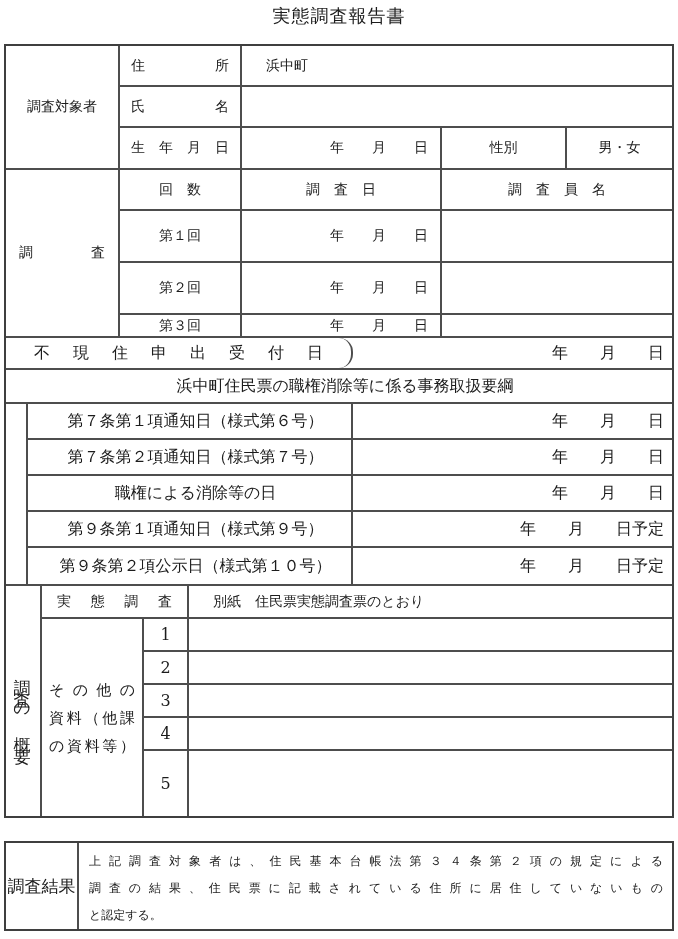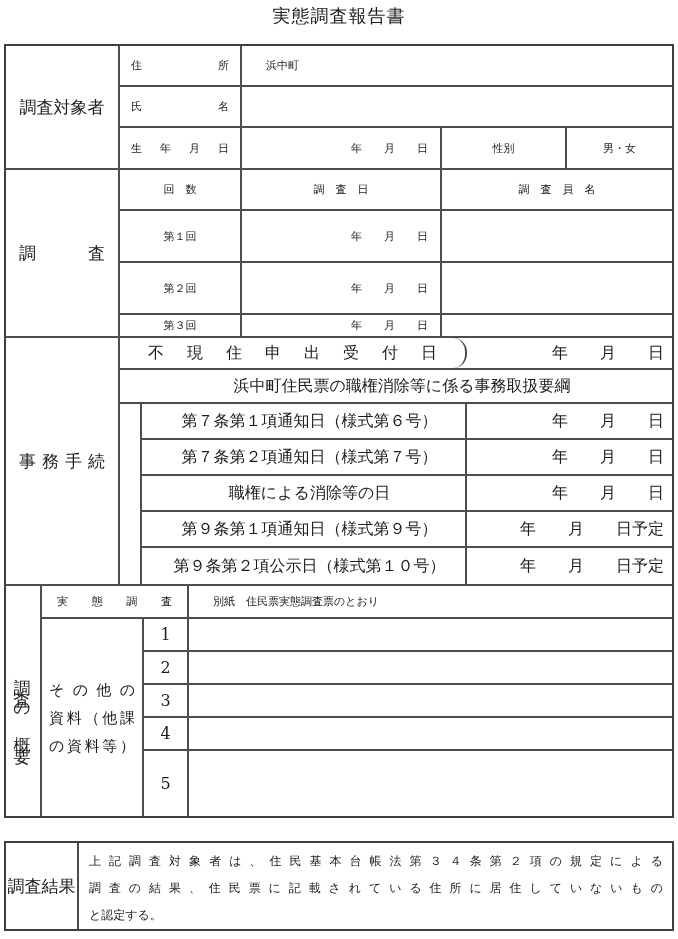--- a/index.html
+++ b/index.html
@@ -21,27 +21,27 @@
   .main-table{
     margin:18px 4px 0 4px;height:774px;
     border:2px solid var(--line2);
     display:flex;flex-direction:column;
   }
   .sec{display:flex;flex-direction:row;}
   .bb{border-bottom:2px solid var(--line);}
   .br{border-right:2px solid var(--line);}
   .seclabel{
     width:114px;flex:none;display:flex;align-items:center;
-    border-right:2px solid var(--line);font-size:17px;
+    border-right:2px solid var(--line);font-size:14px;
   }
   .seclabel .t{width:100%;}
   .secbody{flex:1;display:flex;flex-direction:column;min-width:0;}
   .row{display:flex;flex-direction:row;min-height:0;}
   .cell{display:flex;align-items:center;min-width:0;}
-  .cell .t{width:100%;font-size:11px;}
+  .cell .t{width:100%;font-size:14px;}
   .f1{flex:1;}
   .h41{height:41px;flex:none;} .h42{height:52px;flex:none;}
   .h32{height:32px;flex:none;} .h33{height:33px;flex:none;}
   .h34{height:34px;flex:none;} .h36{height:36px;flex:none;}
   .w122{width:122px;flex:none;} .w200{width:200px;flex:none;}
   .w125{width:125px;flex:none;} .w347{width:347px;flex:none;border-radius:14px;}
   .w22{width:22px;flex:none;}   .w325{width:325px;flex:none;}
   .w147{width:147px;flex:none;}
   .w45{width:45px;flex:none;}
   .tj{text-align:justify;text-align-last:justify;padding:0 11px;}
@@ -175,23 +175,20 @@
           <div class="t tr">年　　月　　日</div>
         </div>
         <div class="cell f1">
           <div class="t tl"></div>
         </div>
       </div>
     </div>
   </div>
 
   <div class="sec bb" style="height:248px">
-    <div class="seclabel">
-      <div class="t tj13">事務手続</div>
-    </div>
     <div class="secbody">
       <div class="row h32 bb">
         <div class="cell w347 br">
           <div class="t tj28 fs16">不現住申出受付日</div>
         </div>
         <div class="cell f1">
           <div class="t tr8 fs16">年　　月　　日</div>
         </div>
       </div>
       <div class="row h34 bb">

